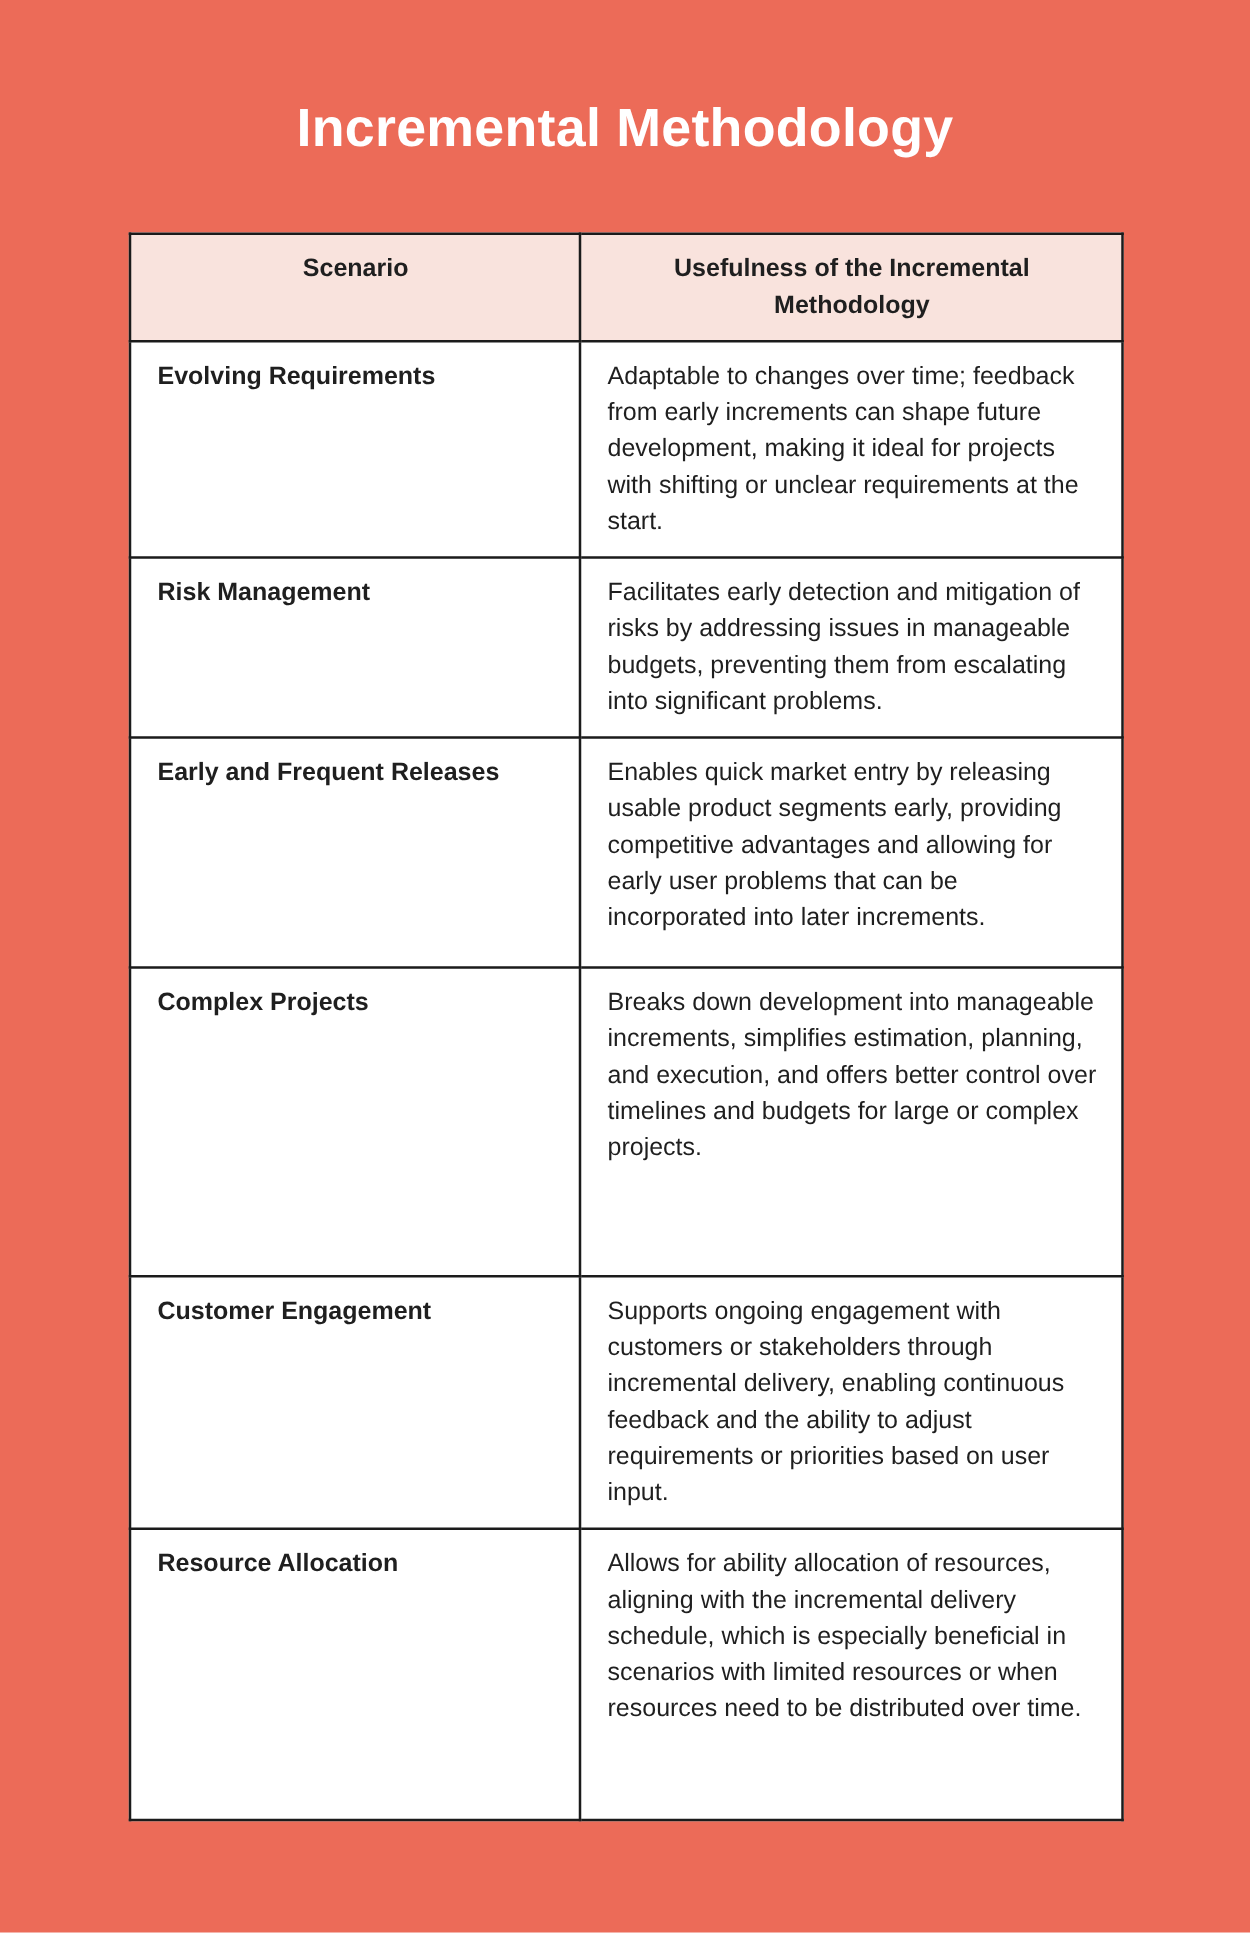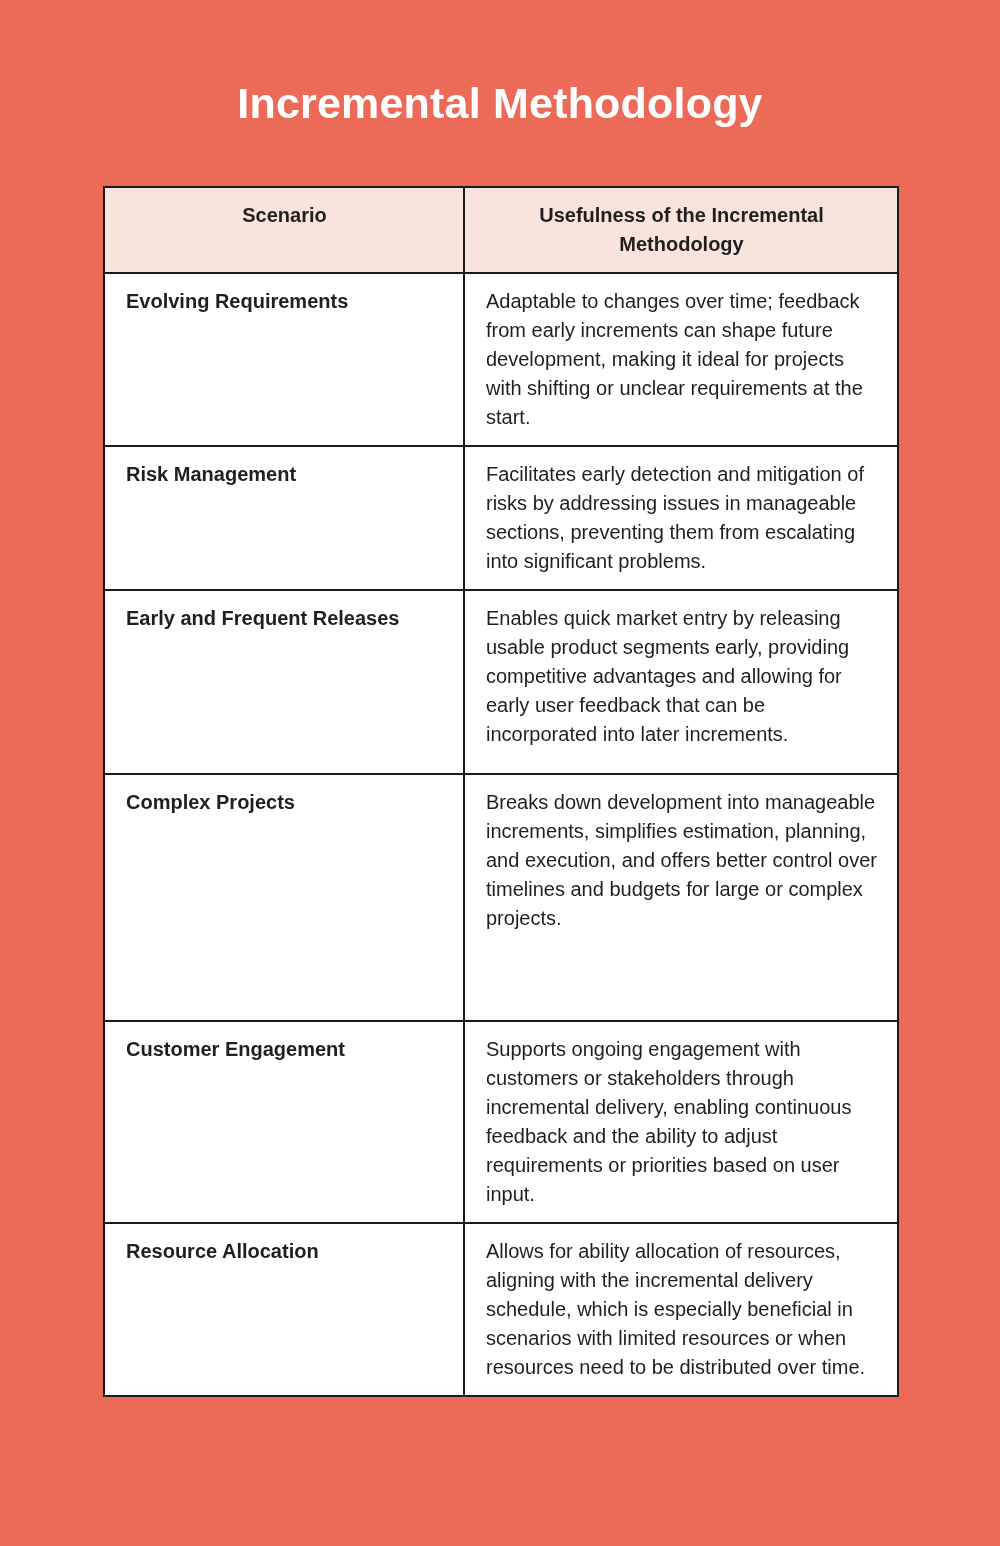--- a/index.html
+++ b/index.html
@@ -51,21 +51,21 @@
     height:79px;
     text-align:center;
   }
   td.scenario{font-weight:700;}
   td.usefulness{font-weight:400;}
   tr.r0{height:171px;}
   tr.r1{height:127px;}
   tr.r2{height:184px;}
   tr.r3{height:247px;}
   tr.r4{height:198px;}
-  tr.r5{height:173px;}
+  tr.r5{height:233px;}
 </style>
 </head>
 <body>
 
 <h1 class="page-title">Incremental Methodology</h1>
 
 <table class="scenarios">
   <colgroup>
       <col class="c1">
       <col class="c2">
@@ -76,25 +76,25 @@
       <th>Usefulness of the Incremental Methodology</th>
     </tr>
   </thead>
   <tbody>
     <tr class="r0">
       <td class="scenario">Evolving Requirements</td>
       <td class="usefulness">Adaptable to changes over time; feedback from early increments can shape future development, making it ideal for projects with shifting or unclear requirements at the start.</td>
     </tr>
     <tr class="r1">
       <td class="scenario">Risk Management</td>
-      <td class="usefulness">Facilitates early detection and mitigation of risks by addressing issues in manageable sections, preventing them from escalating into significant problems.</td>
+      <td class="usefulness">Facilitates early detection and mitigation of risks by addressing issues in manageable budgets, preventing them from escalating into significant problems.</td>
     </tr>
     <tr class="r2">
       <td class="scenario">Early and Frequent Releases</td>
-      <td class="usefulness">Enables quick market entry by releasing usable product segments early, providing competitive advantages and allowing for early user feedback that can be incorporated into later increments.</td>
+      <td class="usefulness">Enables quick market entry by releasing usable product segments early, providing competitive advantages and allowing for early user problems that can be incorporated into later increments.</td>
     </tr>
     <tr class="r3">
       <td class="scenario">Complex Projects</td>
       <td class="usefulness">Breaks down development into manageable increments, simplifies estimation, planning, and execution, and offers better control over timelines and budgets for large or complex projects.</td>
     </tr>
     <tr class="r4">
       <td class="scenario">Customer Engagement</td>
       <td class="usefulness">Supports ongoing engagement with customers or stakeholders through incremental delivery, enabling continuous feedback and the ability to adjust requirements or priorities based on user input.</td>
     </tr>
     <tr class="r5">

